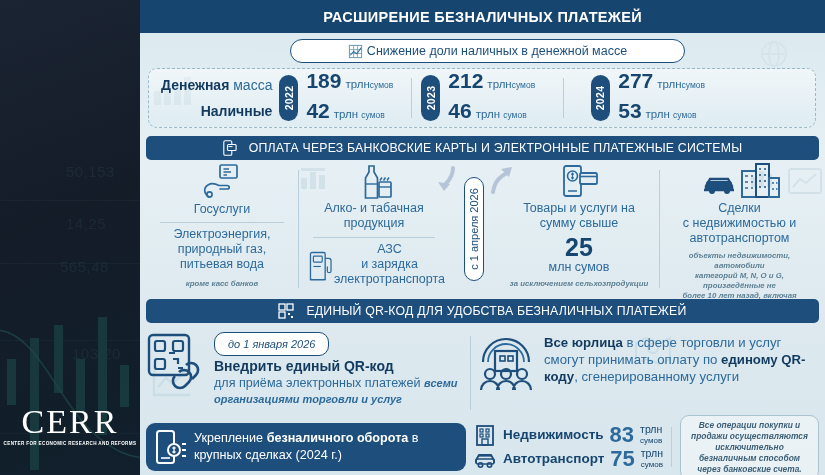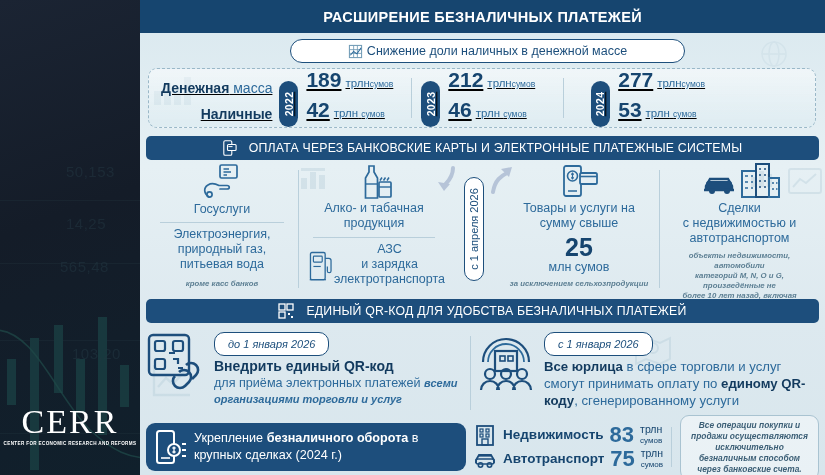--- a/index.html
+++ b/index.html
@@ -58,21 +58,21 @@
     color:#1d4f7c; font-size:12.5px;
   }
 
   
   .money {
     position:absolute; left:8px; top:35px; width:668px; height:60px;
     border:1.4px dashed #9ab8c8; border-radius:9px;
     background:linear-gradient(180deg,rgba(255,255,255,.55),rgba(214,233,240,.35));
     display:flex; align-items:center;
   }
-  .money-group { display:flex; align-items:flex-end; height:100%;text-decoration:underline; }
+  .money-group { display:flex; align-items:center; height:100%; }
   .m-labels { text-align:right; padding-right:7px; }
   .m-labels div { font-size:14px; color:#2d6a9b; line-height:26px; white-space:nowrap; }
   .m-labels b { color:#123a5e; }
   .year-pill {
     width:19px; height:46px; border-radius:10px; background:#1d4e7c;
     display:flex; align-items:center; justify-content:center; flex:none;
   }
   .year-pill span {
     transform:rotate(-90deg); color:#fff; font-size:10.5px; font-weight:bold;
     letter-spacing:.3px; white-space:nowrap;
@@ -440,21 +440,20 @@
             <path d="M13 30 a18 18 0 0 1 36 0" fill="none" stroke="#2d6a9b" stroke-width="1.8"></path>
             <rect x="20" y="19" width="22" height="20" fill="none" stroke="#1d4e7c" stroke-width="2.2"></rect>
             <rect x="25" y="24" width="5" height="5" fill="none" stroke="#1d4e7c" stroke-width="1.6"></rect>
             <rect x="33" y="24" width="5" height="5" fill="none" stroke="#1d4e7c" stroke-width="1.6"></rect>
             <circle cx="15" cy="42" r="5" fill="none" stroke="#1d4e7c" stroke-width="2.2"></circle>
             <circle cx="31" cy="42" r="5" fill="none" stroke="#1d4e7c" stroke-width="2.2"></circle>
             <circle cx="47" cy="42" r="5" fill="none" stroke="#1d4e7c" stroke-width="2.2"></circle>
             <path d="M6 58 a9 9 0 0 1 18 0 M22 58 a9 9 0 0 1 18 0 M38 58 a9 9 0 0 1 18 0" fill="none" stroke="#1d4e7c" stroke-width="2.2"></path>
           </svg>
           <div style="flex:1;">
-            <div class="date-pill">с 1 января 2026</div>
             <div class="qr-text" style="margin-top:2px; font-size:13.2px; line-height:17px;">
               <b>Все юрлица</b><span> в сфере торговли и услуг смогут принимать оплату по </span><b>единому QR-коду</b><span>, сгенерированному услуги</span>
             </div>
           </div>
         </div>
       </div>
 
       <div class="bot-blue">
         <svg width="32" height="36" viewBox="0 0 32 36" style="flex:none;">
           <rect x="2" y="2" width="17" height="32" rx="2.5" fill="none" stroke="#fff" stroke-width="2"></rect>

